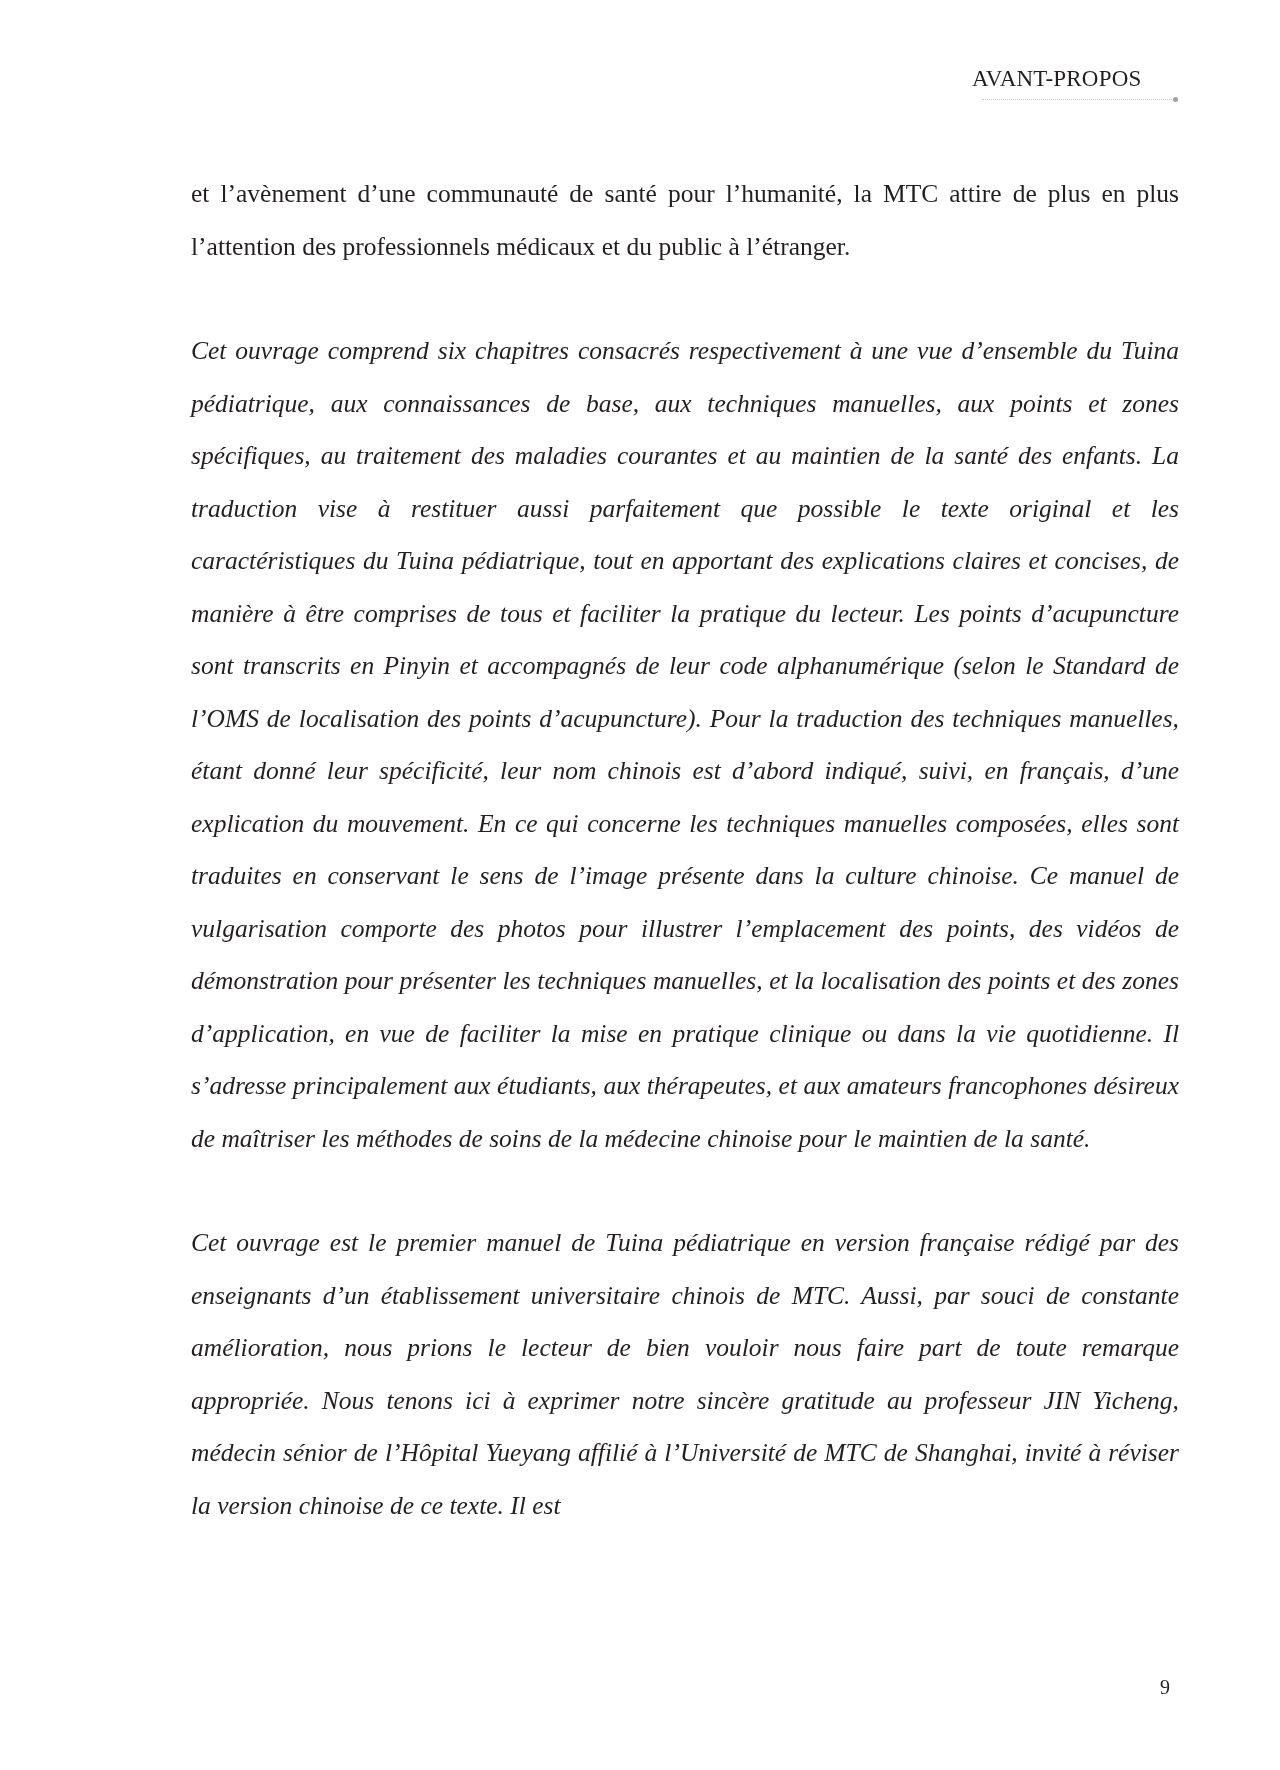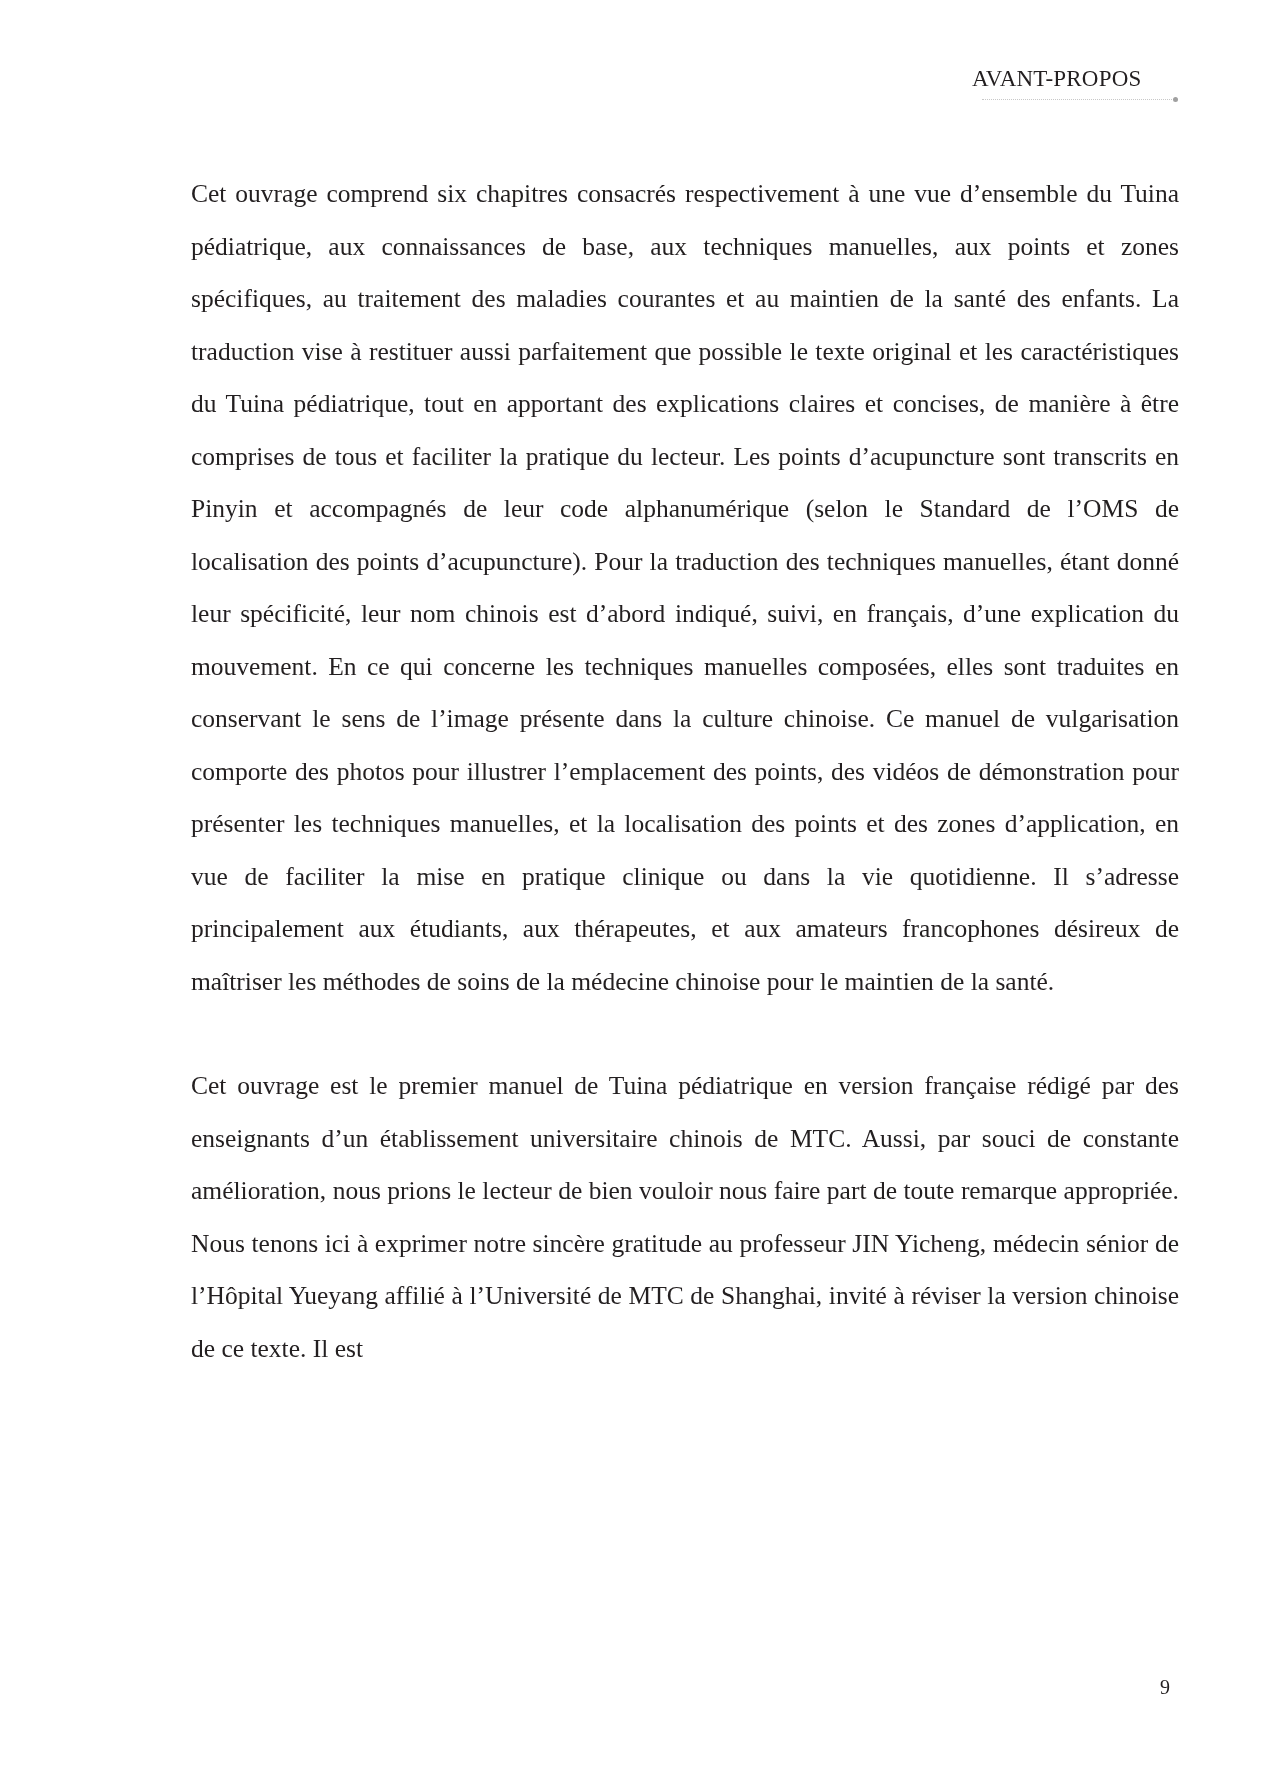--- a/index.html
+++ b/index.html
@@ -54,37 +54,39 @@
     }
     .paragraph {
       margin: 0;
       font-size: 25.5px;
       line-height: 52.5px;
       text-align: justify;
       text-align-last: left;
     }
     .paragraph + .paragraph {
       margin-top: 52px;
+      font-style: italic;
     }
     .page-number {
       position: absolute;
       top: 1676px;
       left: 1160px;
       font-size: 20px;
       color: #231f20;
     }
   </style>
 </head>
 <body>
 
 <div class="page-header">
   <span class="header-title">AVANT-PROPOS</span>
   <div class="header-rule">
     <span class="header-dot"></span>
   </div>
 </div>
 
 <main class="body-text">
+  <p class="paragraph">et l’avènement d’une communauté de santé pour l’humanité, la MTC attire de plus en plus l’attention des professionnels médicaux et du public à l’étranger.</p>
   <p class="paragraph">Cet ouvrage comprend six chapitres consacrés respectivement à une vue d’ensemble du Tuina pédiatrique, aux connaissances de base, aux techniques manuelles, aux points et zones spécifiques, au traitement des maladies courantes et au maintien de la santé des enfants. La traduction vise à restituer aussi parfaitement que possible le texte original et les caractéristiques du Tuina pédiatrique, tout en apportant des explications claires et concises, de manière à être comprises de tous et faciliter la pratique du lecteur. Les points d’acupuncture sont transcrits en Pinyin et accompagnés de leur code alphanumérique (selon le Standard de l’OMS de localisation des points d’acupuncture). Pour la traduction des techniques manuelles, étant donné leur spécificité, leur nom chinois est d’abord indiqué, suivi, en français, d’une explication du mouvement. En ce qui concerne les techniques manuelles composées, elles sont traduites en conservant le sens de l’image présente dans la culture chinoise. Ce manuel de vulgarisation comporte des photos pour illustrer l’emplacement des points, des vidéos de démonstration pour présenter les techniques manuelles, et la localisation des points et des zones d’application, en vue de faciliter la mise en pratique clinique ou dans la vie quotidienne. Il s’adresse principalement aux étudiants, aux thérapeutes, et aux amateurs francophones désireux de maîtriser les méthodes de soins de la médecine chinoise pour le maintien de la santé.</p>
   <p class="paragraph">Cet ouvrage est le premier manuel de Tuina pédiatrique en version française rédigé par des enseignants d’un établissement universitaire chinois de MTC. Aussi, par souci de constante amélioration, nous prions le lecteur de bien vouloir nous faire part de toute remarque appropriée. Nous tenons ici à exprimer notre sincère gratitude au professeur JIN Yicheng, médecin sénior de l’Hôpital Yueyang affilié à l’Université de MTC de Shanghai, invité à réviser la version chinoise de ce texte. Il est</p>
 </main>
 
 <div class="page-number">9</div>
 
 </body></html>

